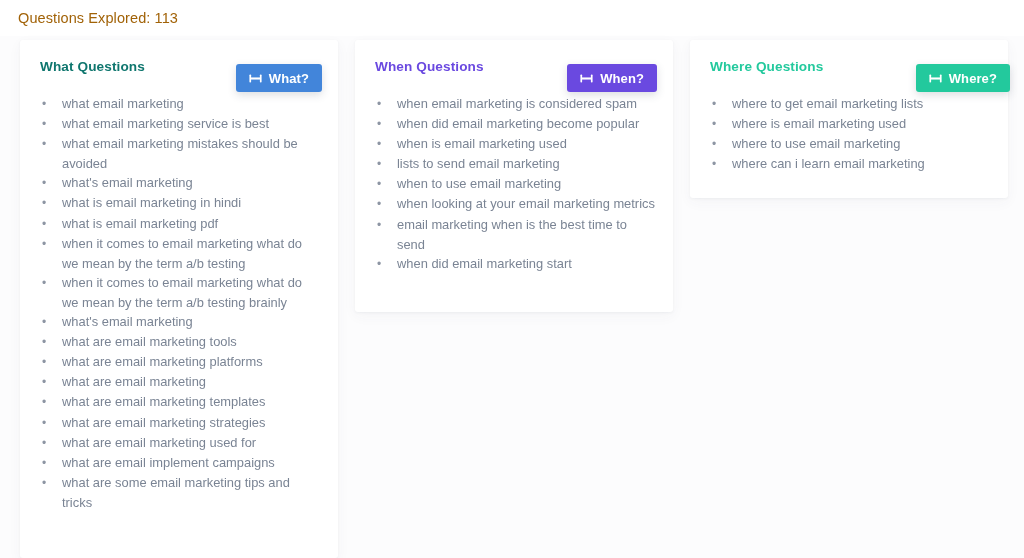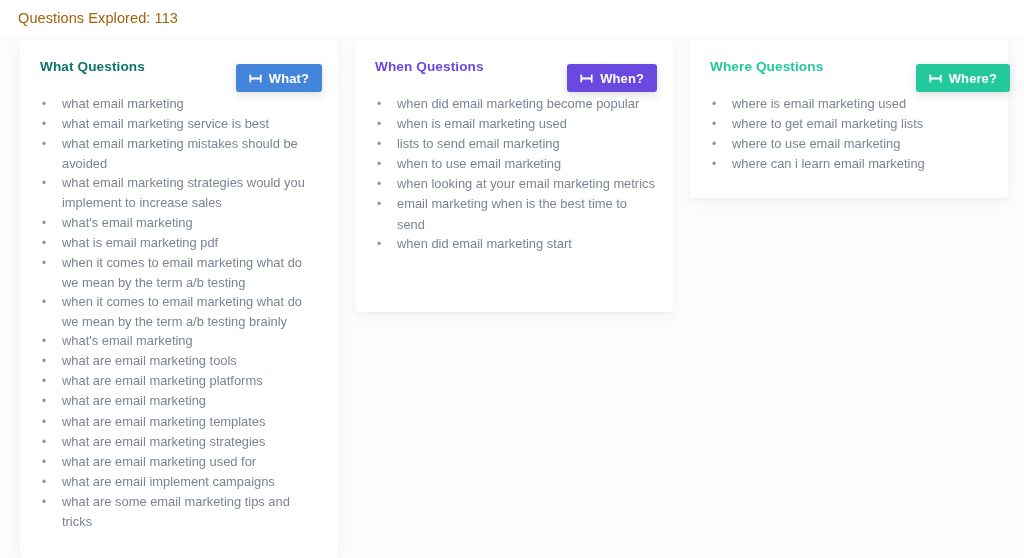--- a/index.html
+++ b/index.html
@@ -157,22 +157,22 @@
             </svg>
           </span>
           <span>What?</span>
         </div>
       </div>
       <div class="list-wrap">
         <ul class="q-list">
           <li class="q-item">what email marketing</li>
           <li class="q-item">what email marketing service is best</li>
           <li class="q-item">what email marketing mistakes should be avoided</li>
-          <li class="q-item">what email marketing strategies would you implement to increase sales</li>
           <li class="q-item">what's email marketing</li>
+          <li class="q-item">what is email marketing in hindi</li>
           <li class="q-item">what is email marketing pdf</li>
           <li class="q-item">when it comes to email marketing what do we mean by the term a/b testing</li>
           <li class="q-item">when it comes to email marketing what do we mean by the term a/b testing brainly</li>
           <li class="q-item">what's email marketing</li>
           <li class="q-item">what are email marketing tools</li>
           <li class="q-item">what are email marketing platforms</li>
           <li class="q-item">what are email marketing</li>
           <li class="q-item">what are email marketing templates</li>
           <li class="q-item">what are email marketing strategies</li>
           <li class="q-item">what are email marketing used for</li>
@@ -191,20 +191,21 @@
               <rect x="0.5" y="3.2" width="2.1" height="9.6" rx="0.9" fill="#ffffff"></rect>
               <rect x="13.4" y="3.2" width="2.1" height="9.6" rx="0.9" fill="#ffffff"></rect>
               <rect x="2.2" y="6.7" width="11.6" height="2.6" fill="#ffffff"></rect>
             </svg>
           </span>
           <span>When?</span>
         </div>
       </div>
       <div class="list-wrap">
         <ul class="q-list">
+          <li class="q-item">when email marketing is considered spam</li>
           <li class="q-item">when did email marketing become popular</li>
           <li class="q-item">when is email marketing used</li>
           <li class="q-item">lists to send email marketing</li>
           <li class="q-item">when to use email marketing</li>
           <li class="q-item">when looking at your email marketing metrics</li>
           <li class="q-item">email marketing when is the best time to send</li>
           <li class="q-item">when did email marketing start</li>
         </ul>
       </div>
     </div>
@@ -218,22 +219,22 @@
               <rect x="0.5" y="3.2" width="2.1" height="9.6" rx="0.9" fill="#ffffff"></rect>
               <rect x="13.4" y="3.2" width="2.1" height="9.6" rx="0.9" fill="#ffffff"></rect>
               <rect x="2.2" y="6.7" width="11.6" height="2.6" fill="#ffffff"></rect>
             </svg>
           </span>
           <span>Where?</span>
         </div>
       </div>
       <div class="list-wrap">
         <ul class="q-list">
+          <li class="q-item">where to get email marketing lists</li>
           <li class="q-item">where is email marketing used</li>
-          <li class="q-item">where to get email marketing lists</li>
           <li class="q-item">where to use email marketing</li>
           <li class="q-item">where can i learn email marketing</li>
         </ul>
       </div>
     </div>
 
   </div>
 </div>
 
 </body></html>

